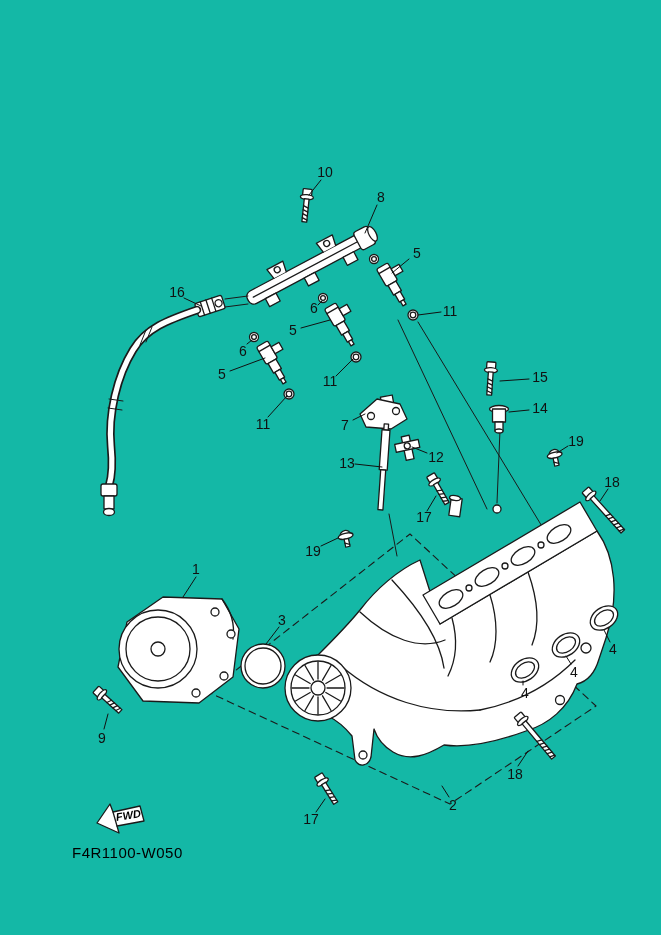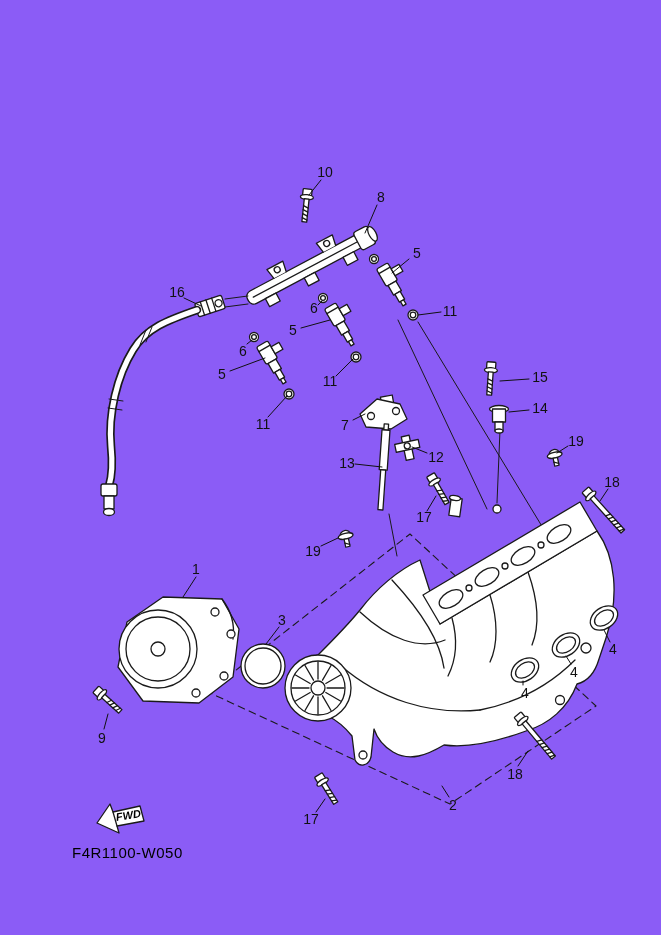--- a/index.html
+++ b/index.html
@@ -1,17 +1,17 @@
 <!DOCTYPE html>
 <html><head>
 <meta charset="utf-8">
 <style>
   html,body { margin:0; padding:0; background:#e8e8e8; }
   .stage {
-    position:relative; width:661px; height:935px; background:#8b5cf6;
+    position:relative; width:661px; height:935px; background:#14b8a6;
     font-family:"Liberation Sans", sans-serif; overflow:hidden; margin:0 auto;
   }
   svg { position:absolute; inset:0; }
   .callout { font:14px "Liberation Sans", sans-serif; fill:#111; stroke:none; text-anchor:middle; }
   .code-text { font:15px "Liberation Sans", sans-serif; letter-spacing:.5px; fill:#000; stroke:none; }
   .fwd-text { font:italic bold 11px "Liberation Sans", sans-serif; fill:#000; stroke:none; text-anchor:middle; }
   .ln { fill:none; }
   .dashed { fill:none; stroke-dasharray:7 5; stroke-width:1.1; }
   .leader { stroke:#111; stroke-width:1; }
   .hose-outer { fill:none; stroke-width:8.5; }

